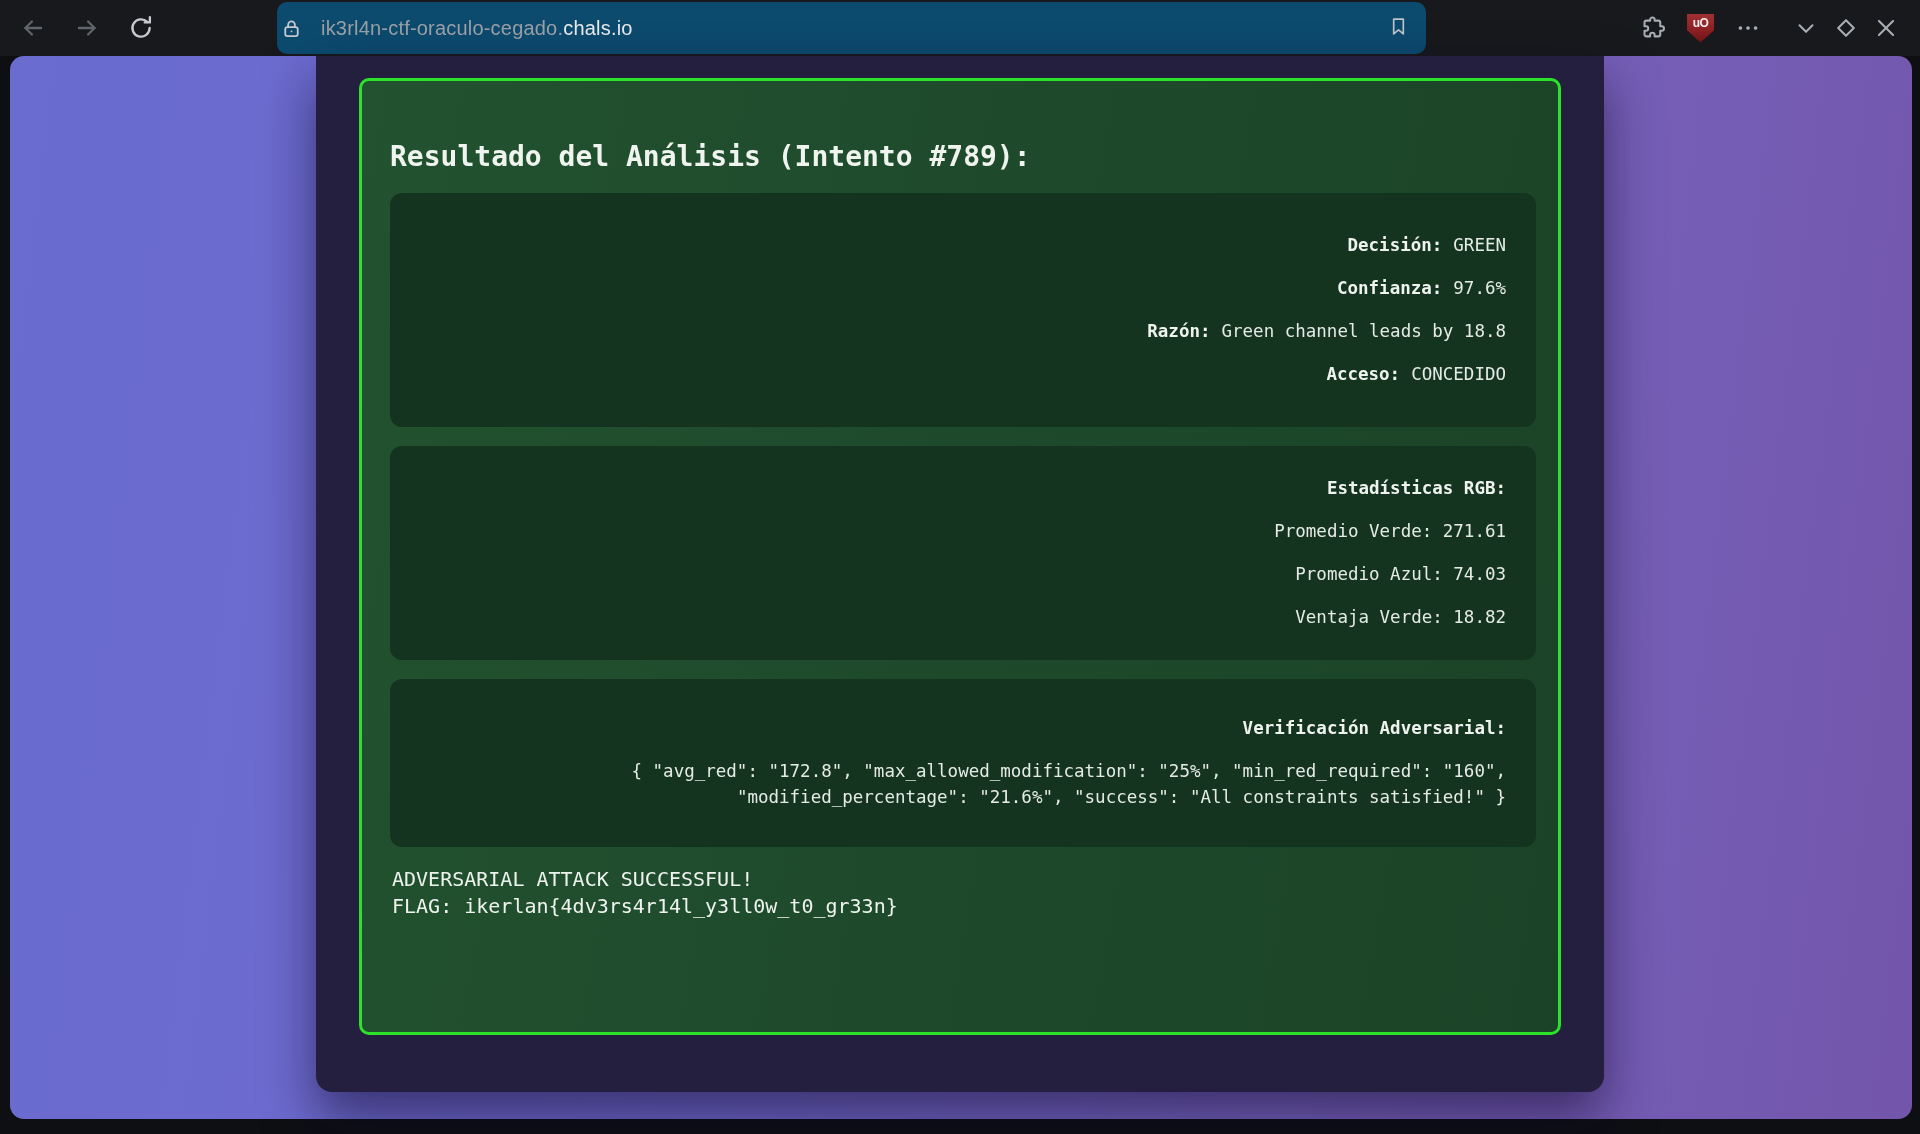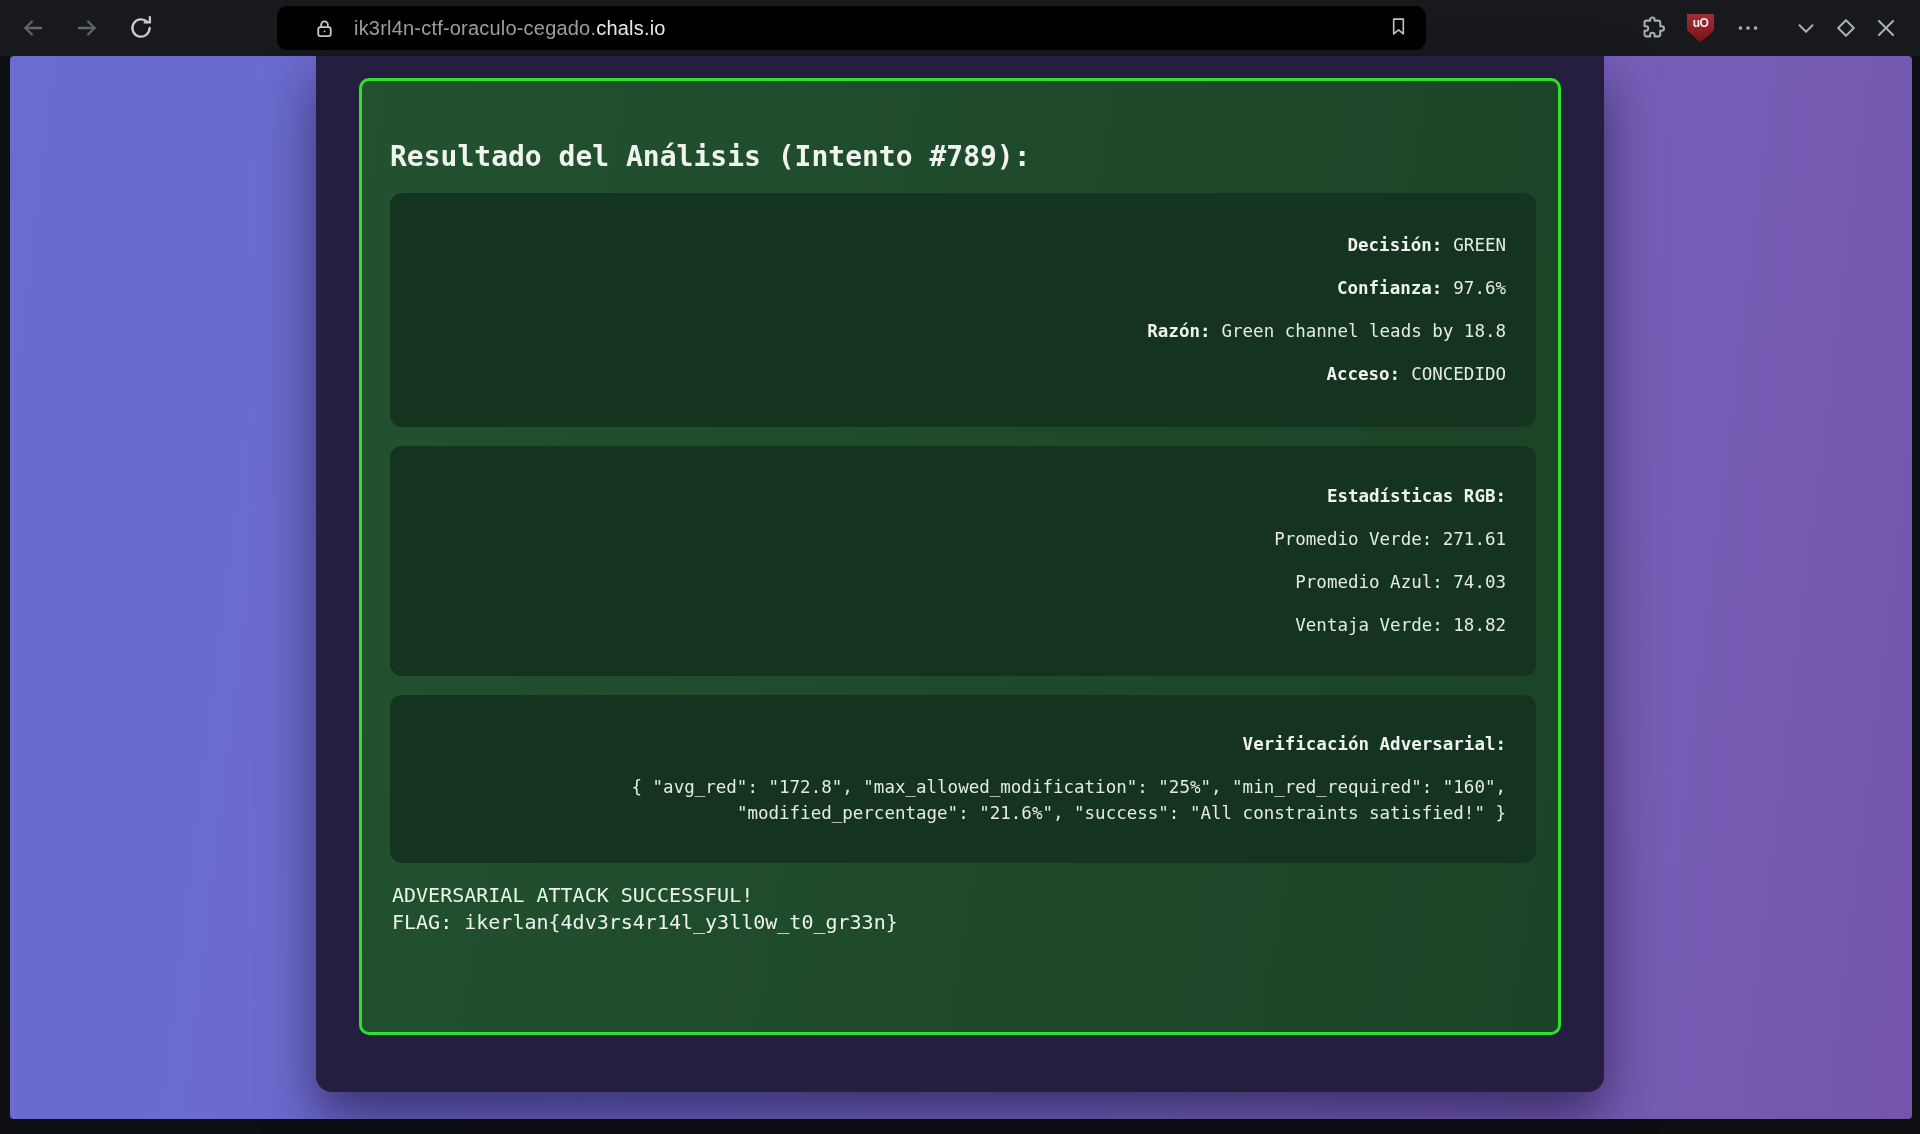--- a/index.html
+++ b/index.html
@@ -18,22 +18,22 @@
   .nav-btns { display:flex; gap:14px; margin-left:13px; }
   .tb-btn {
     width:40px; height:40px; border:none; background:transparent; padding:0;
     display:flex; align-items:center; justify-content:center;
     color:#c7cace; border-radius:8px; cursor:pointer;
   }
   .tb-btn.dim { color:#60646b; }
   .tb-btn svg { display:block; }
 
   .address-bar {
-    margin-left:116px; width:1149px; height:44px; background:#000000;
-    border-radius:10px; display:flex; align-items:center; padding:0 12px 0 36px;
+    margin-left:116px; width:1149px; height:52px; background:#0c4a6e;
+    border-radius:10px; display:flex; align-items:center; padding:0 12px 0 3px;
   }
   .lock-wrap { color:#c6c9ce; display:flex; align-items:center; }
   .url {
     margin-left:18px; font-family:"Liberation Sans", sans-serif;
     font-size:20px; white-space:nowrap; flex:1; letter-spacing:0.2px;
   }
   .url-dim { color:#9aa0a6; }
   .url-bright { color:#e8eaed; }
   .bookmark-btn {
     border:none; background:transparent; padding:0; margin-left:auto;
@@ -51,21 +51,21 @@
     display:flex; align-items:flex-start; justify-content:center; cursor:pointer;
   }
   .ublock span {
     color:#f3eded; font-size:12px; font-weight:bold; margin-top:2px;
     font-family:"Liberation Sans", sans-serif; letter-spacing:-0.5px;
   }
 
   
   .page {
     position:absolute; top:56px; left:10px; width:1902px; height:1063px;
-    border-radius:4px;
+    border-radius:14px;
     background:linear-gradient(97deg,
       var(--page-grad-1, #6a6cd0) 0%, #6f69cd 38%, #7763bf 68%,
       var(--page-grad-2, #7356ab) 100%);
   }
 
   .container {
     position:absolute; top:0; left:306px; width:1288px; height:1036px;
     background:var(--container-bg, #241f3f);
     border-radius:0 0 16px 16px;
     box-shadow:0 26px 52px rgba(14, 8, 38, 0.55);
@@ -82,21 +82,21 @@
     margin:0 0 15px 0; font-size:28px; line-height:43px; font-weight:bold;
     color:#eff4ef; letter-spacing:0;
   }
 
   .box {
     background:var(--box-bg, #153420); border-radius:12px; width:1146px;
     padding:31px 30px; margin-bottom:19px;text-align:right;
   }
   .box p { margin:0; font-size:17.5px; line-height:43px; color:#e4ebe4; }
   .box .lbl { font-weight:bold; color:#eef3ee; margin-right:11px; }
-  .box.stats { padding:29px 30px; }
+  .box.stats { padding:21px 30px; }
   .box.adv { padding:28px 30px 37px 30px; }
   .box .heading { font-weight:bold; color:#eef3ee; }
   .box .json-text { font-size:17.5px; line-height:25.5px; margin-top:9px; color:#e4ebe4; }
 
   .result { margin:16px 0 0 2px; font-size:20px; line-height:27px; color:#eef3ee; }
 </style>
 </head>
 <body>
 
 <div class="toolbar">

